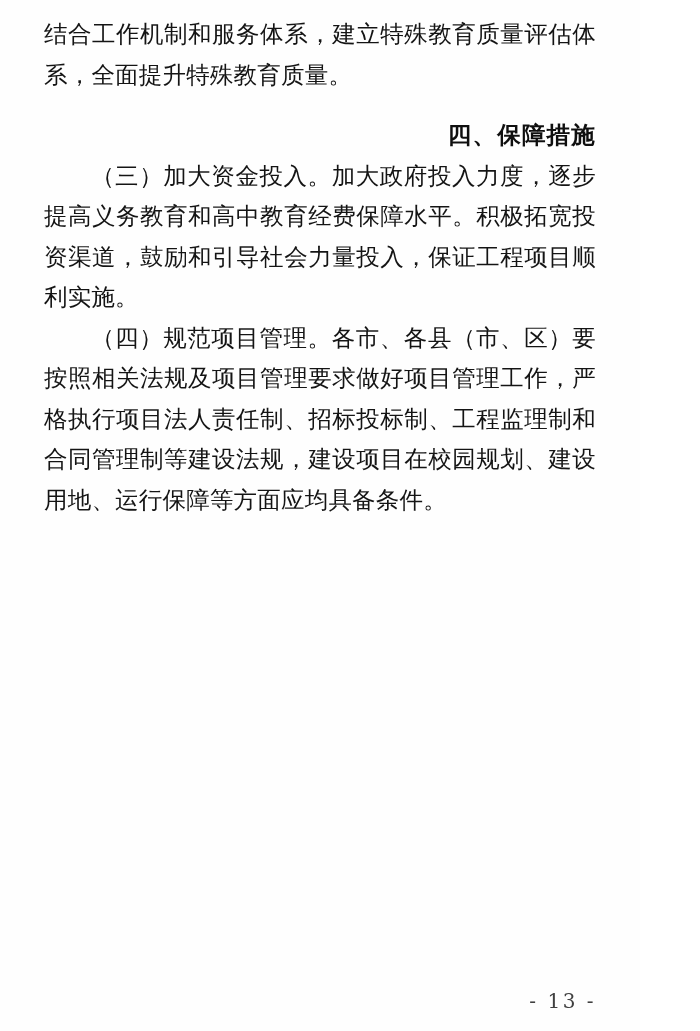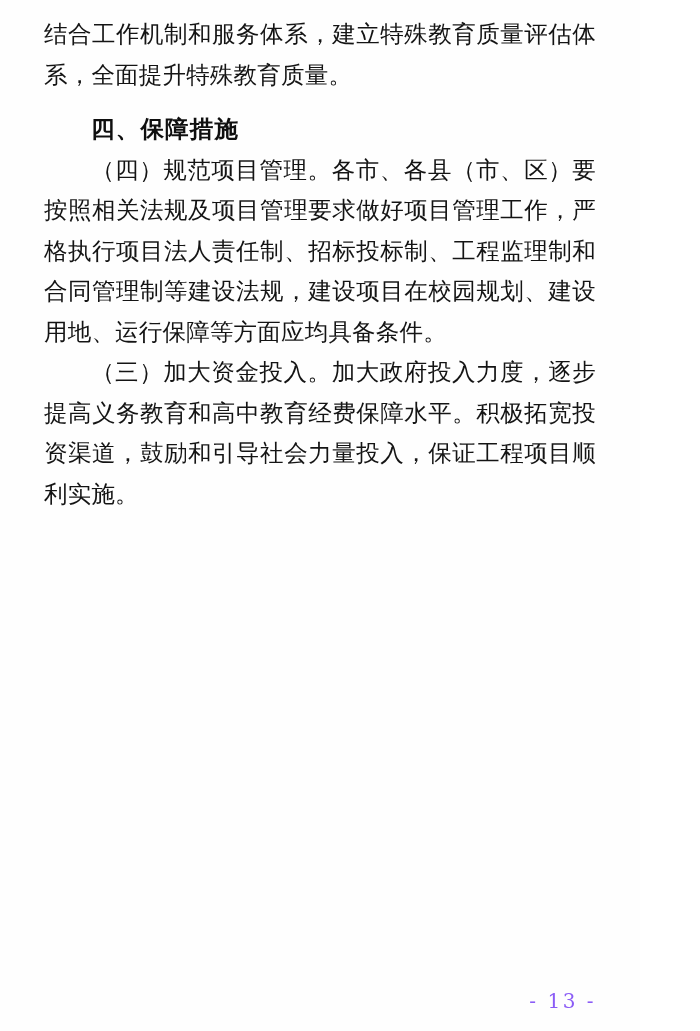--- a/index.html
+++ b/index.html
@@ -42,48 +42,48 @@
     font-weight: bold;
     text-indent: 47px;
     margin: 0;
     letter-spacing: 1.2px;
     color: #0f0f0f;
     font-family: "DejaVu Sans", "Liberation Sans", sans-serif;
   }
   .para {
     margin: 0;
   }
-  .gap-before-heading { margin-top: 14px; }
+  .gap-before-heading { margin-top: 20px; text-align: right; }
   .footer {
     position: absolute;
     left: 0;
     right: 44px;
     bottom: 18px;
     text-align: right;
     font-size: 20px;
     letter-spacing: 2.5px;
-    color: #8b5cf6;
+    color: #404040;
     font-family: "DejaVu Serif", "Liberation Serif", serif;
   }
   .page-number-wrap {
     display: inline-block;
   }
 </style>
 </head>
 <body>
 
 <div class="page">
 
   <p class="body-text para">结合工作机制和服务体系，建立特殊教育质量评估体系，全面提升特殊教育质量。</p>
 
   <p class="section-heading gap-before-heading">四、保障措施</p>
 
 
 
+  <p class="body-text para indent">（三）加大资金投入。加大政府投入力度，逐步提高义务教育和高中教育经费保障水平。积极拓宽投资渠道，鼓励和引导社会力量投入，保证工程项目顺利实施。</p>
+
   <p class="body-text para indent">（四）规范项目管理。各市、各县（市、区）要按照相关法规及项目管理要求做好项目管理工作，严格执行项目法人责任制、招标投标制、工程监理制和合同管理制等建设法规，建设项目在校园规划、建设用地、运行保障等方面应均具备条件。</p>
-
-  <p class="body-text para indent">（三）加大资金投入。加大政府投入力度，逐步提高义务教育和高中教育经费保障水平。积极拓宽投资渠道，鼓励和引导社会力量投入，保证工程项目顺利实施。</p>
 
   <div class="footer">
     <span class="page-number-wrap">- 13 -</span>
   </div>
 
 </div>
 
 </body></html>

